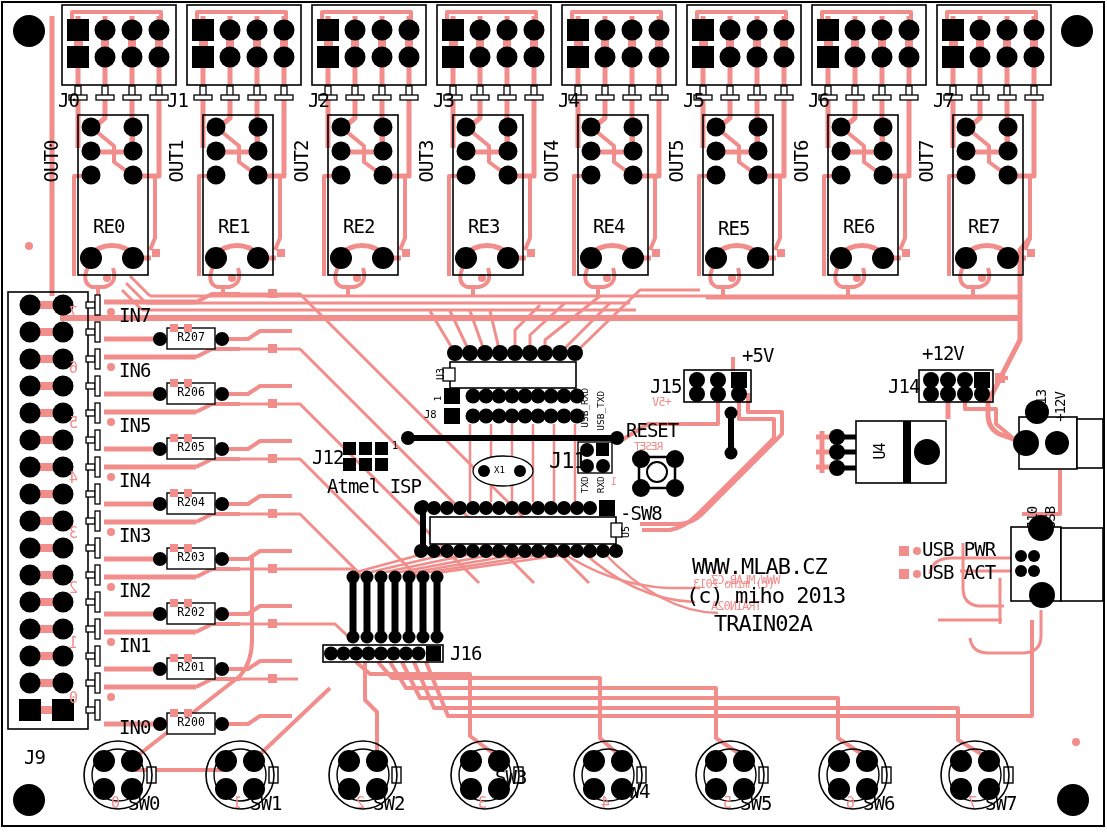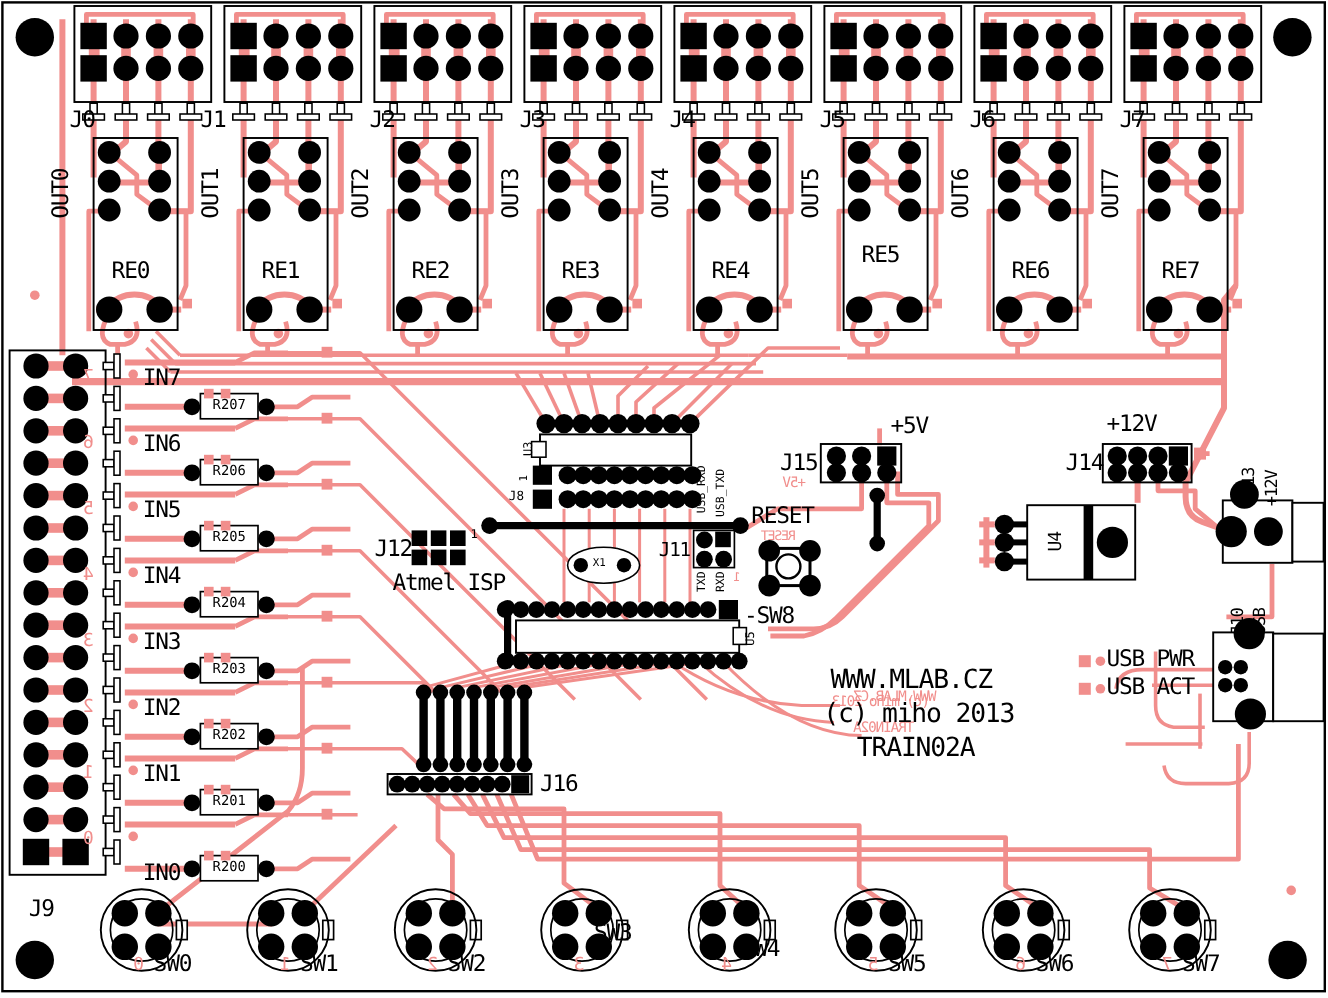--- a/index.html
+++ b/index.html
@@ -877,21 +877,21 @@
   <div class="lbl v" style="left:516px;top:152px;width:70px">OUT4</div>
   <div class="lbl v" style="left:641px;top:152px;width:70px">OUT5</div>
   <div class="lbl v" style="left:766px;top:152px;width:70px">OUT6</div>
   <div class="lbl v" style="left:891px;top:152px;width:70px">OUT7</div>
 
   <div class="lbl" style="left:93px;top:217px">RE0</div>
   <div class="lbl" style="left:218px;top:217px">RE1</div>
   <div class="lbl" style="left:343px;top:217px">RE2</div>
   <div class="lbl" style="left:468px;top:217px">RE3</div>
   <div class="lbl" style="left:593px;top:217px">RE4</div>
-  <div class="lbl" style="left:718px;top:203px">RE5</div>
+  <div class="lbl" style="left:718px;top:219px">RE5</div>
   <div class="lbl" style="left:843px;top:217px">RE6</div>
   <div class="lbl" style="left:968px;top:217px">RE7</div>
 
   <div class="lbl" style="left:119px;top:306px">IN7</div>
   <div class="lbl" style="left:119px;top:361px">IN6</div>
   <div class="lbl" style="left:119px;top:416px">IN5</div>
   <div class="lbl" style="left:119px;top:471px">IN4</div>
   <div class="lbl" style="left:119px;top:526px">IN3</div>
   <div class="lbl" style="left:119px;top:581px">IN2</div>
   <div class="lbl" style="left:119px;top:636px">IN1</div>
@@ -917,21 +917,21 @@
 
   <div class="lbl" style="left:24px;top:748px">J9</div>
 
   <div class="lbl v s" style="left:429px;top:369px;width:24px">U3</div>
   <div class="lbl v s" style="left:432px;top:394px;width:12px;font-size:9px">1</div>
   <div class="lbl s" style="left:424px;top:409px;font-size:10.5px">J8</div>
   <div class="lbl" style="left:312px;top:448px">J12</div>
   <div class="lbl s" style="left:392px;top:441px">1</div>
   <div class="lbl" style="left:327px;top:477px">Atmel ISP</div>
   <div class="lbl s" style="left:494px;top:466px;font-size:9px">X1</div>
-  <div class="lbl" style="left:549px;top:450px;font-size:16px">J11</div>
+  <div class="lbl" style="left:549px;top:450px;font-size:22px">J11</div>
   <div class="lbl v s" style="left:557px;top:403px;width:56px;font-size:9.5px">USB_RXD</div>
   <div class="lbl v s" style="left:573px;top:406px;width:56px;font-size:9.5px">USB_TXD</div>
   <div class="lbl v s" style="left:570px;top:480px;width:30px;font-size:9.5px">TXD</div>
   <div class="lbl v s" style="left:586px;top:480px;width:30px;font-size:9.5px">RXD</div>
   <div class="lbl m" style="left:635px;top:441px;font-size:11px">RESET</div>
   <div class="lbl" style="left:626px;top:421px">RESET</div>
   <div class="lbl" style="left:620px;top:504px">-SW8</div>
   <div class="lbl m" style="left:612px;top:477px;font-size:10px">1</div>
   <div class="lbl v s" style="left:614px;top:527px;width:24px">U5</div>
   <div class="lbl" style="left:450px;top:644px">J16</div>

